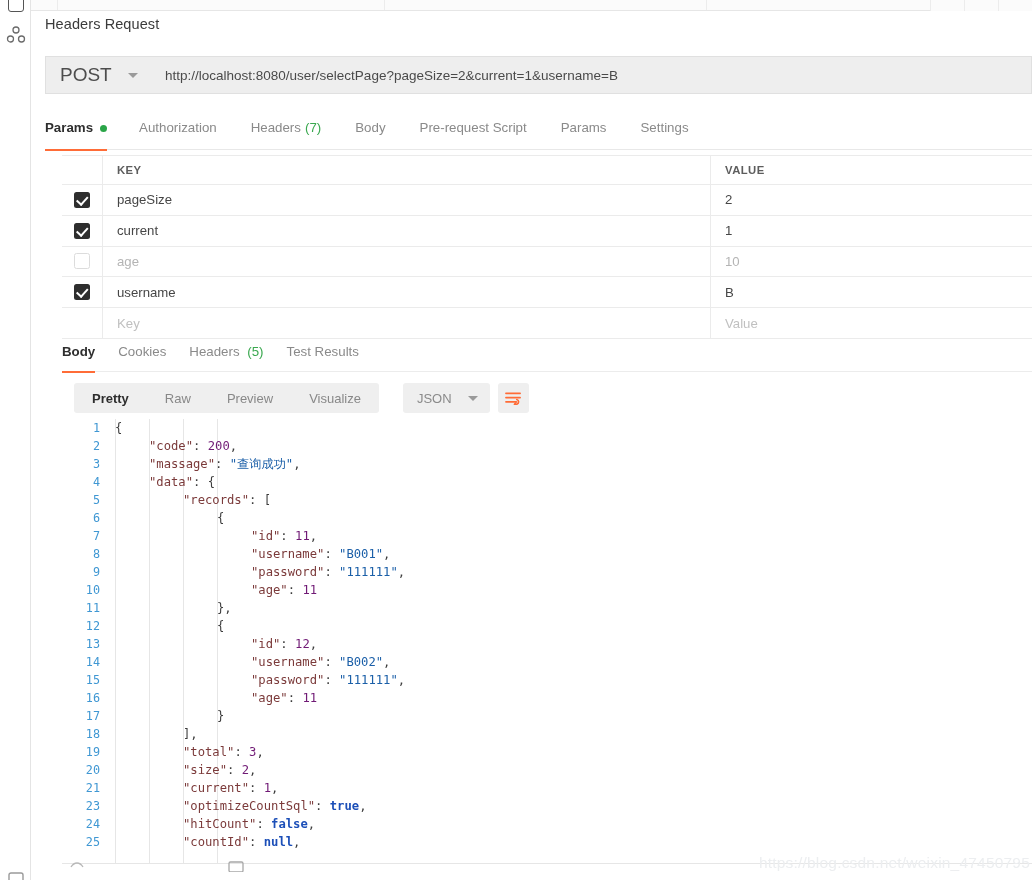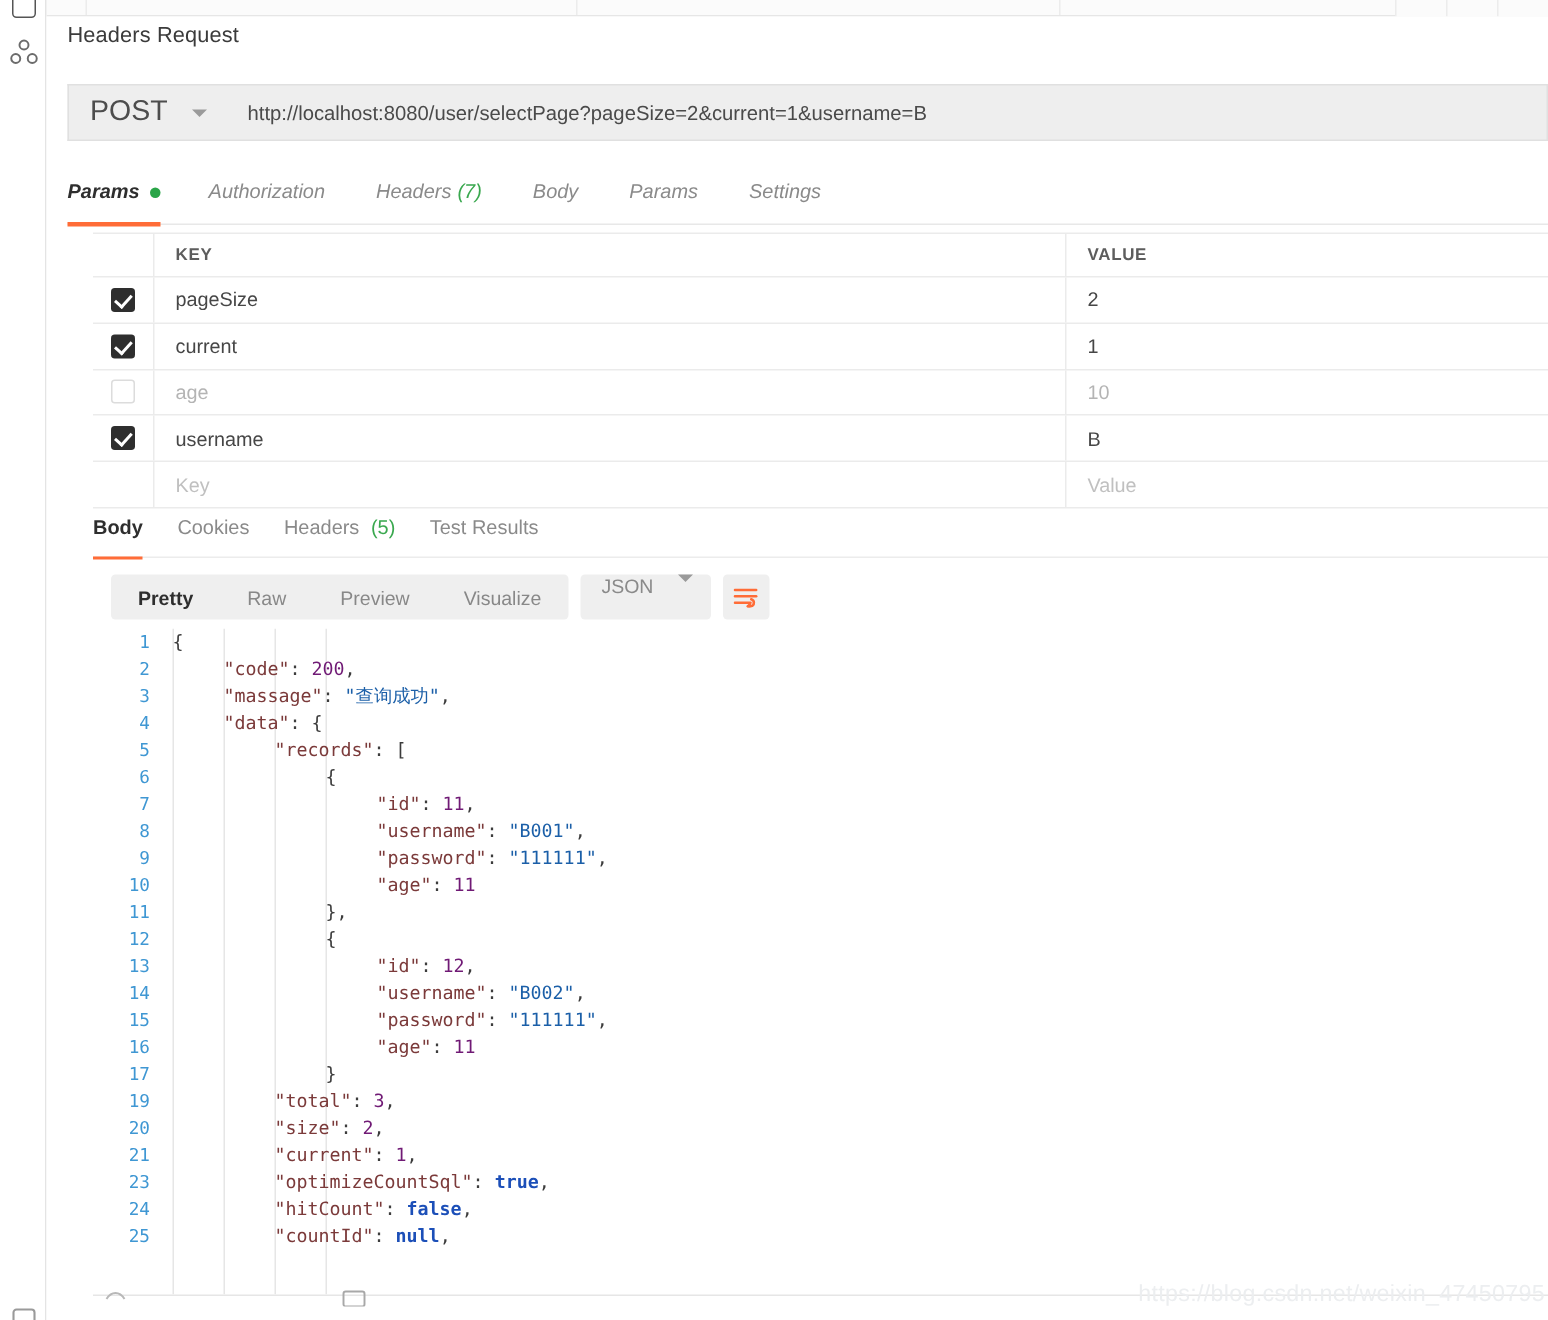--- a/index.html
+++ b/index.html
@@ -60,21 +60,21 @@
   }
   .url-input {
     flex: 1; height: 38px; background: #eeeeee; border: 1px solid #e0e0e0; border-left: none;
     display: flex; align-items: center; padding-left: 15px;
     font-size: 13.5px; color: #4a4a4a; cursor: text; overflow: hidden; white-space: nowrap;
   }
 
   
   .req-tabs {
     position: absolute; top: 108px; left: 14px; right: 0; height: 31px;
-    display: flex; align-items: center; border-bottom: 1px solid #e8e8e8; font-style: italic;
+    display: flex; align-items: flex-start; border-bottom: 1px solid #e8e8e8;
   }
   .rtab {
     position: relative; height: 31px; padding: 0 16px 0 0; margin-right: 18px;
     font-size: 13.3px; color: #8a8a8a; display: flex; align-items: flex-start;
     padding-top: 1px; cursor: pointer; white-space: nowrap;
   }
   .rtab:first-child { padding-right: 14px; }
   .rtab.active { color: #2e2e2e; font-weight: bold; }
   .rtab.active::after {
     content: ""; position: absolute; left: 0; right: 14px; bottom: -1px; height: 2.5px; background: #ff6c37;
@@ -120,22 +120,22 @@
   }
 
   .viewbar { position: absolute; top: 372px; left: 43px; height: 30px; display: flex; align-items: center; }
   .seg-group { height: 30px; background: #efefef; border-radius: 3px; display: flex; align-items: center; }
   .seg-btn {
     height: 30px; padding: 0 18px; display: flex; align-items: center;
     font-size: 13px; color: #888; cursor: pointer;
   }
   .seg-btn.active { color: #2e2e2e; font-weight: bold; }
   .fmt-select {
-    height: 30px; background: #efefef; border-radius: 3px; margin-left: 8px;
-    display: flex; padding: 0 12px 0 14px; gap: 16px; cursor: pointer;
+    height: 30px; background: #efefef; border-radius: 3px; margin-left: 24px;
+    display: flex; align-items: center; padding: 0 12px 0 14px; gap: 16px; cursor: pointer;
   }
   .fmt-label { font-size: 13px; color: #8a8a8a; }
   .wrap-btn {
     width: 31px; height: 30px; background: #efefef; border-radius: 3px; margin-left: 8px;
     display: flex; align-items: center; justify-content: center; cursor: pointer;
   }
 
   
   .code-area {
     position: absolute; top: 408px; left: 31px; right: 0; bottom: 17px;
@@ -221,20 +221,23 @@
         <span>Authorization</span>
       </div>
       <div class="rtab">
         <span>Headers</span>
         <span class="cnt">(7)</span>
       </div>
       <div class="rtab">
         <span>Body</span>
       </div>
       <div class="rtab">
+        <span>Pre-request Script</span>
+      </div>
+      <div class="rtab">
         <span>Params</span>
       </div>
       <div class="rtab">
         <span>Settings</span>
       </div>
     </div>
 
     <div class="ptable">
       <div class="prow head">
         <div class="c-chk"></div>
@@ -389,20 +392,24 @@
           </div>
           <div class="code-line">
             <div class="ln">16</div>
             <div class="ctext" style="padding-left: 142px;"><span class="k">"age"</span><span class="p">: </span><span class="n">11</span></div>
           </div>
           <div class="code-line">
             <div class="ln">17</div>
             <div class="ctext" style="padding-left: 108px;"><span class="p">}</span></div>
           </div>
           <div class="code-line">
+            <div class="ln">18</div>
+            <div class="ctext" style="padding-left: 74px;"><span class="p">],</span></div>
+          </div>
+          <div class="code-line">
             <div class="ln">19</div>
             <div class="ctext" style="padding-left: 74px;"><span class="k">"total"</span><span class="p">: </span><span class="n">3</span><span class="p">,</span></div>
           </div>
           <div class="code-line">
             <div class="ln">20</div>
             <div class="ctext" style="padding-left: 74px;"><span class="k">"size"</span><span class="p">: </span><span class="n">2</span><span class="p">,</span></div>
           </div>
           <div class="code-line">
             <div class="ln">21</div>
             <div class="ctext" style="padding-left: 74px;"><span class="k">"current"</span><span class="p">: </span><span class="n">1</span><span class="p">,</span></div>

